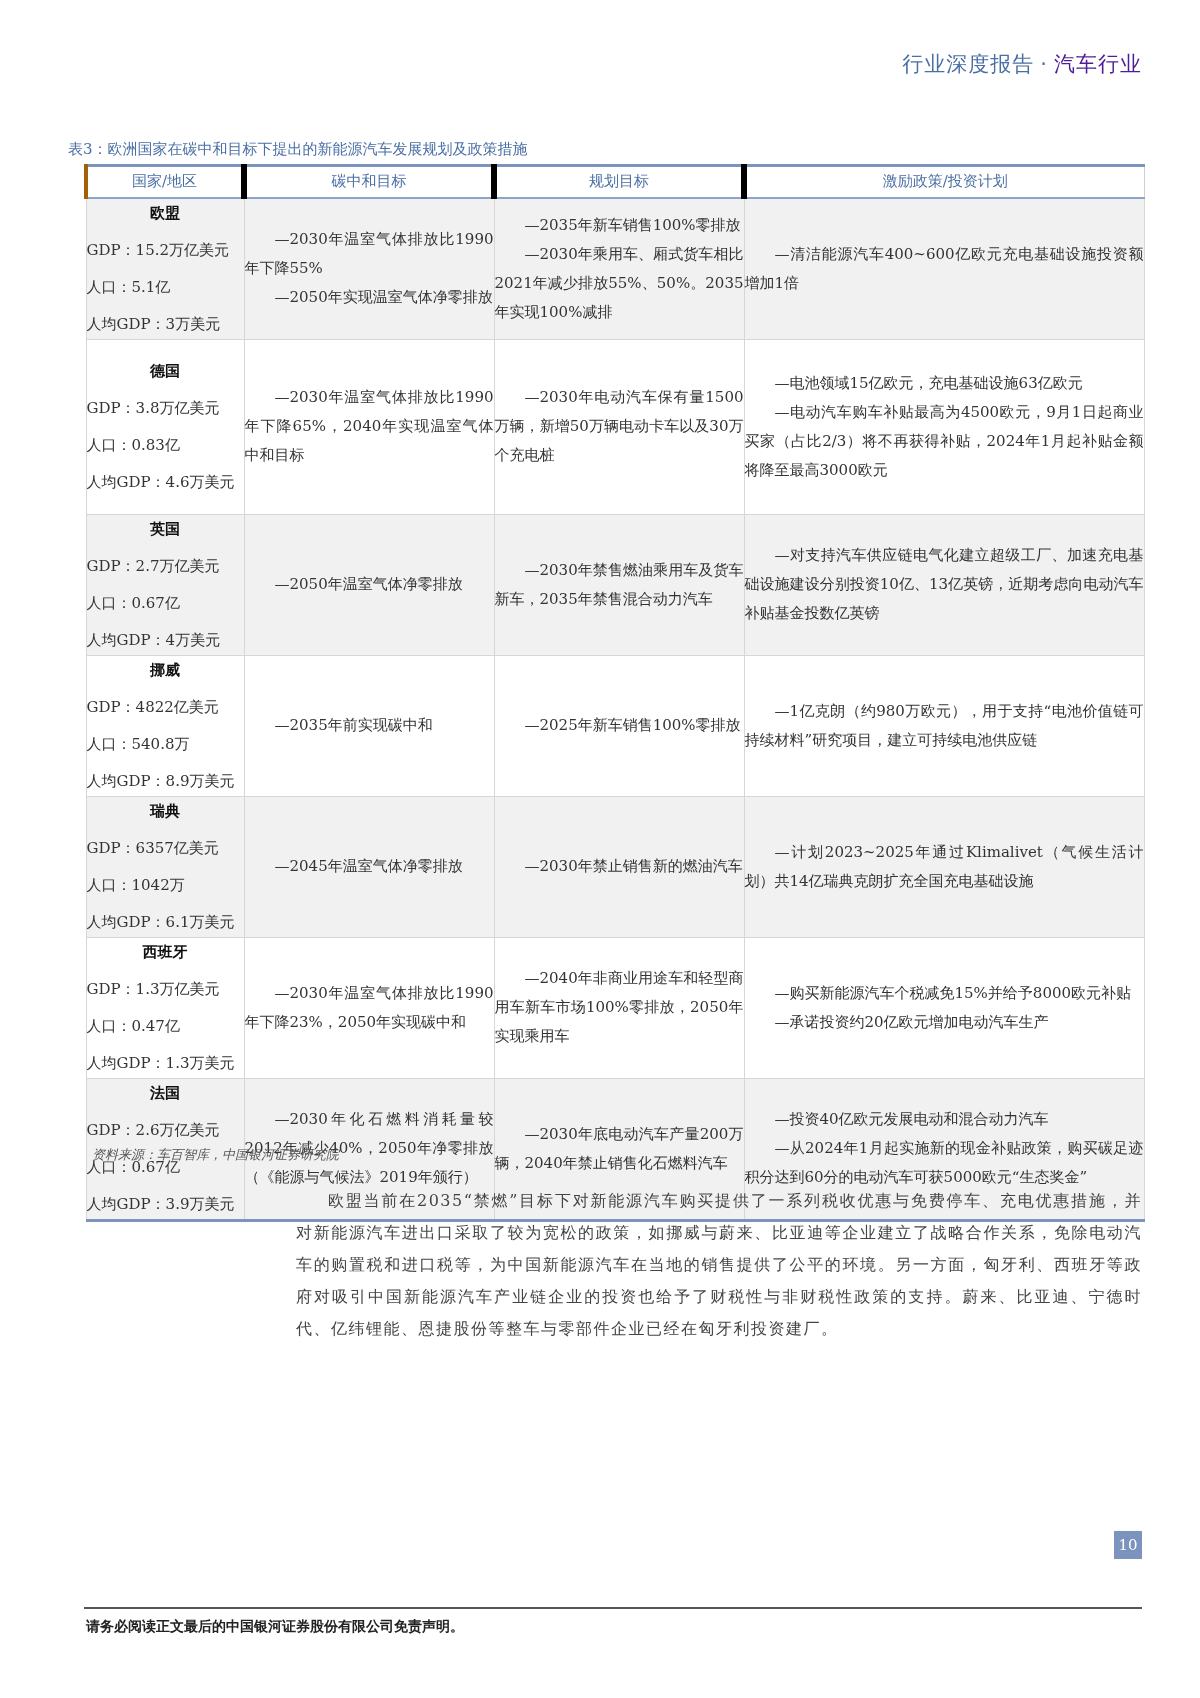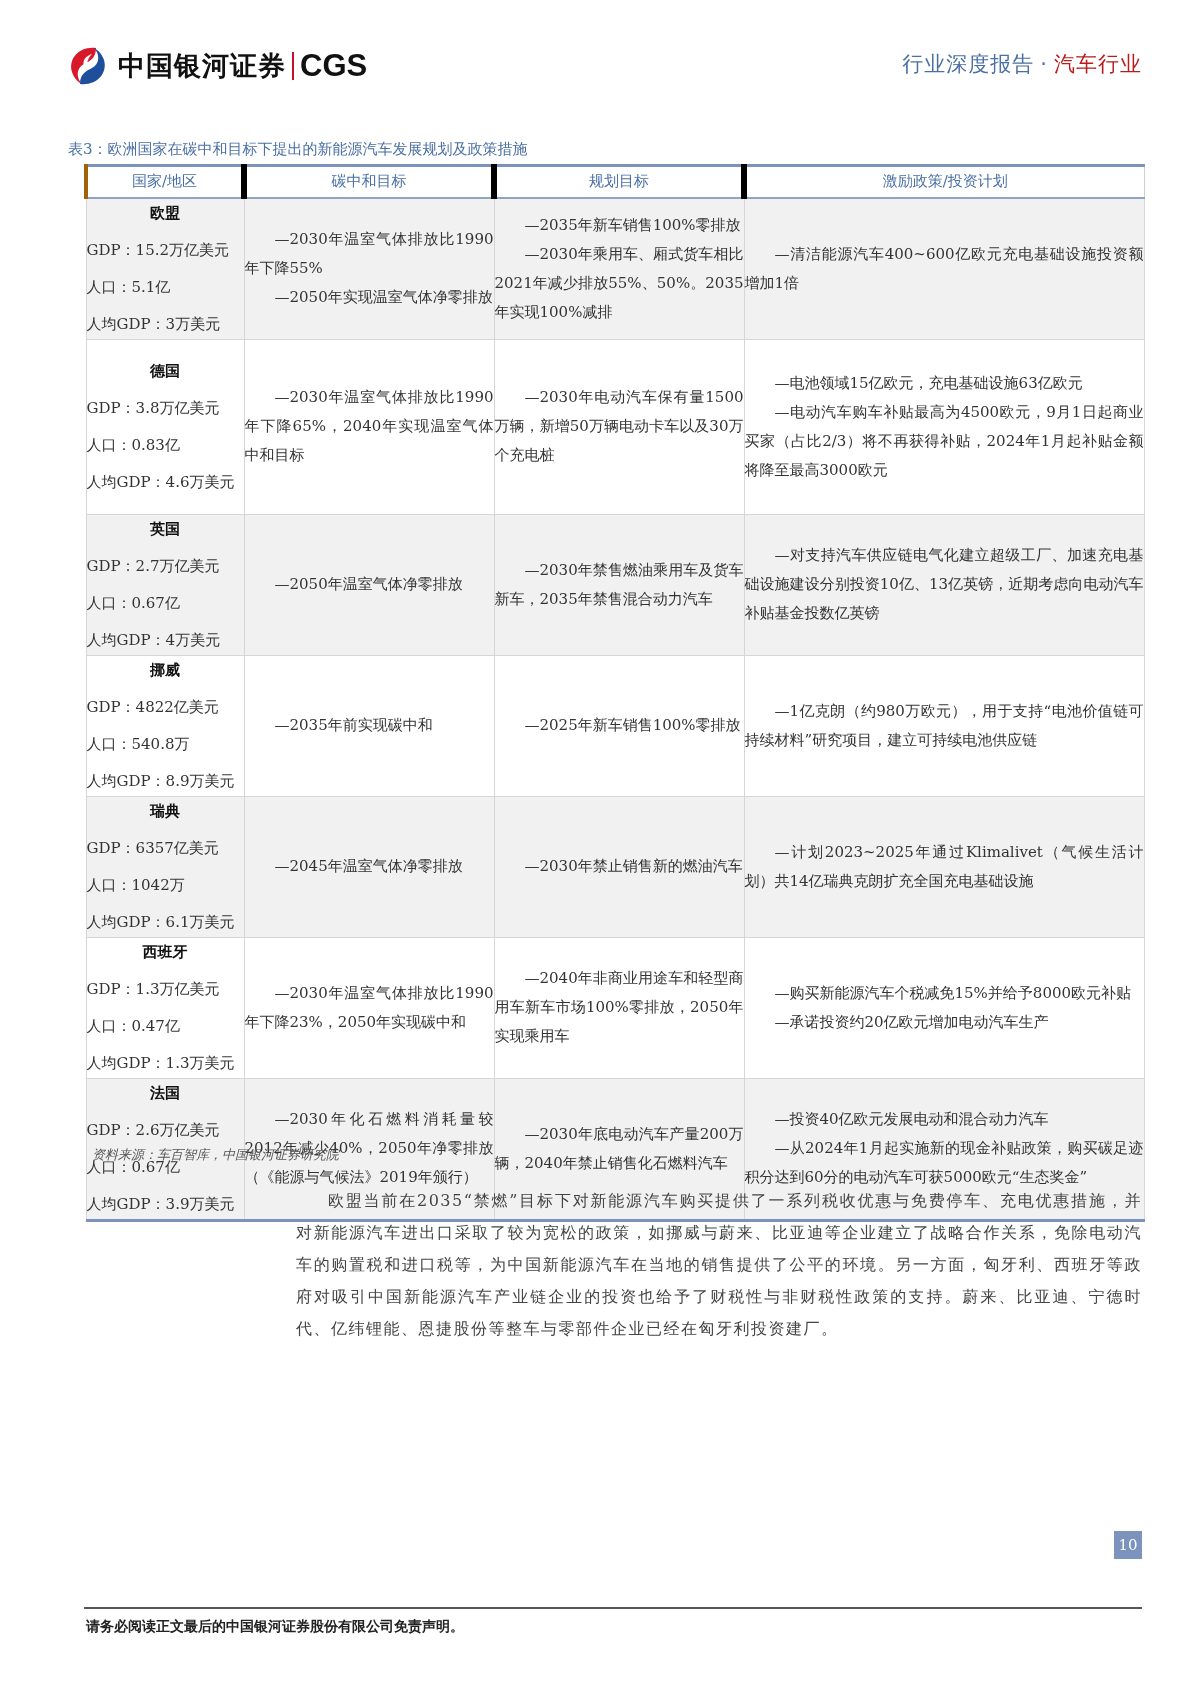--- a/index.html
+++ b/index.html
@@ -30,21 +30,21 @@
       font-family: "Liberation Sans", "DejaVu Sans", sans-serif;
       font-size: 31px; font-weight: bold; color: #111;
     }
     .header-right {
       position: absolute; right: 58px; top: 50px;
       font-family: "DejaVu Sans", "Liberation Sans", sans-serif;
       font-size: 21px; letter-spacing: 1px;
     }
     .hr-type { color: #4a6fa5; }
     .hr-dot { color: #4a6fa5; margin: 0 6px; }
-    .hr-industry { color: #b91c1c; }
+    .hr-industry { color: #4c1d95; }
 
     
     .table-caption {
       position: absolute; left: 68px; top: 140px;
       font-size: 15px; color: #4a6fa5;
       font-family: "DejaVu Serif", serif;
     }
     
     .policy-table {
       position: absolute; left: 84px; top: 164px; width: 1058px;
@@ -98,30 +98,20 @@
     .page-number {
       position: absolute; left: 1114px; top: 1531px; width: 28px; height: 28px;
       background: #7b93bd; color: #ffffff; font-size: 15px;
       display: flex; align-items: center; justify-content: center;
     }
   </style>
 </head>
 <body>
 
 <div class="header">
-  <div class="logo">
-    <svg class="logo-mark" viewBox="0 0 44 44">
-      <path d="M30 4 C14 2 2 14 6 28 C8 34 12 38 16 40 C10 34 10 24 18 20 C24 17 30 14 30 4 Z" fill="#d7192a"></path>
-      <path d="M14 40 C30 42 42 30 38 16 C36 10 32 6 28 4 C34 10 34 20 26 24 C20 27 14 30 14 40 Z" fill="#1f4e9c"></path>
-      <path d="M26 10 C20 12 16 16 18 22 C20 26 26 24 28 20 C24 22 20 20 22 16 C23 13 25 11 26 10 Z" fill="#ffffff"></path>
-    </svg>
-    <span class="logo-cn">中国银河证券</span>
-    <span class="logo-sep"></span>
-    <span class="logo-en">CGS</span>
-  </div>
   <div class="header-right">
     <span class="hr-type">行业深度报告</span><span class="hr-dot">·</span><span class="hr-industry">汽车行业</span>
   </div>
 </div>
 
 <div class="table-caption">表3：欧洲国家在碳中和目标下提出的新能源汽车发展规划及政策措施</div>
 
 <table class="policy-table">
   <colgroup>
     <col style="width:158px">

